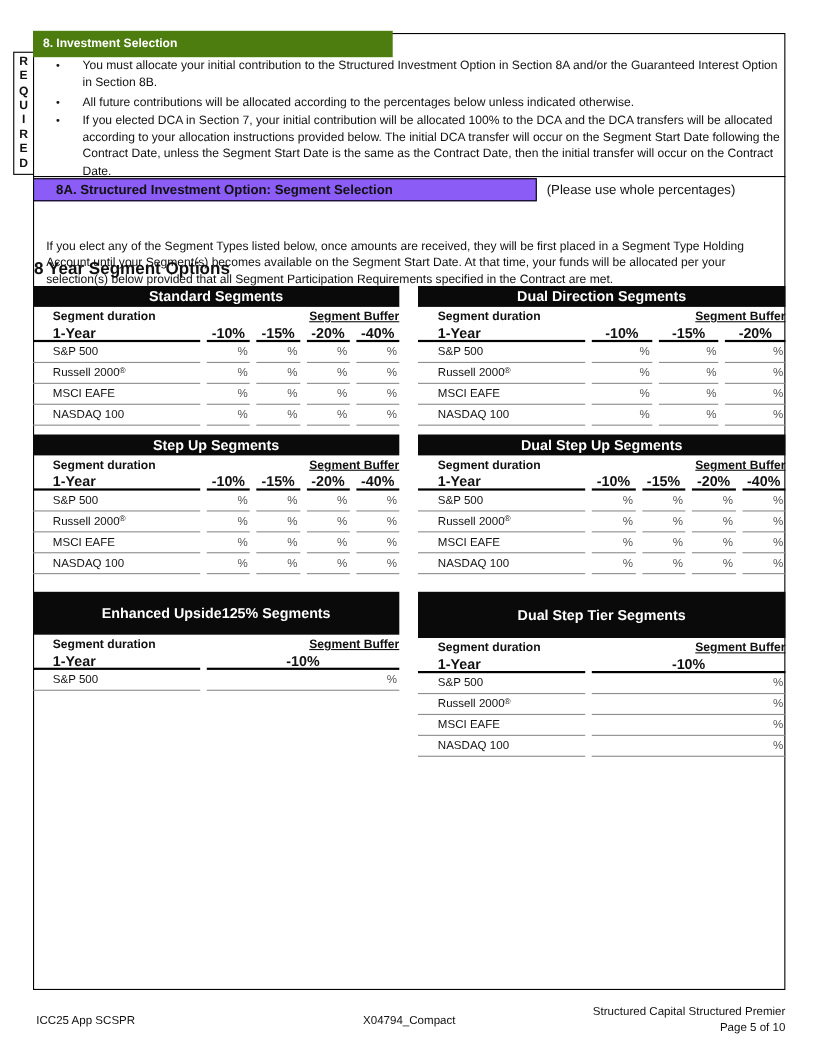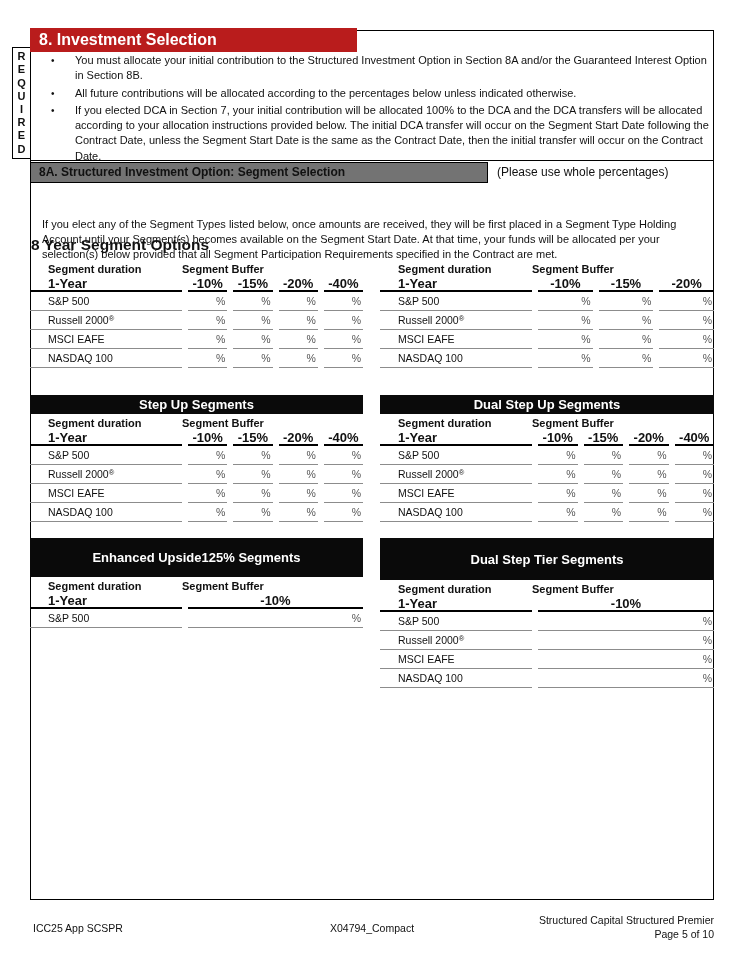--- a/index.html
+++ b/index.html
@@ -13,51 +13,51 @@
   #required-box .ltr{font-size:11px;font-weight:bold;line-height:13.2px;}
 
   
   #outer-frame{position:absolute;left:30px;top:30px;width:684px;height:870px;
     border:1.6px solid #000;box-sizing:border-box;background:#fff;}
   #sec8-divider{position:absolute;left:30px;top:160px;width:684px;height:0;
     border-top:1.6px solid #000;}
 
   
   #sec8-bar{position:absolute;left:30px;top:28px;width:327px;height:24px;
-    background:#b91c1c;color:#fff;font-weight:bold;font-size:16px;line-height:24px;
+    background:#4d7c0f;color:#fff;font-weight:bold;font-size:11px;line-height:24px;
     padding-left:9px;box-sizing:border-box;}
 
   
   #bullet-list{position:absolute;left:48px;top:53px;width:662px;}
   .bullet-item{display:flex;font-size:11px;line-height:15.3px;margin-bottom:2px;}
   .bullet-dot{flex:0 0 24px;font-size:10px;padding-left:3px;}
   .bullet-text{flex:1;}
 
   
   #sec8a-bar{position:absolute;left:30px;top:162px;width:458px;height:21px;
-    background:#737373;border:1.4px solid #000;box-sizing:border-box;
-    font-weight:bold;font-size:12px;line-height:18px;padding-left:8px;}
+    background:#8b5cf6;border:1.4px solid #000;box-sizing:border-box;
+    font-weight:bold;font-size:12px;line-height:18px;padding-left:20px;}
   #sec8a-note{position:absolute;left:497px;top:165px;font-size:12px;}
   #sec8a-para{position:absolute;left:42px;top:187px;width:674px;font-size:11px;line-height:15px;margin-top:30px;}
 
   #segment-heading{position:absolute;left:31px;top:236px;font-size:15.5px;font-weight:bold;}
 
   
   .tbl{position:absolute;box-sizing:border-box;}
   .tbar{background:#0a0a0a;color:#fff;font-weight:bold;font-size:13px;text-align:center;
     height:19px;line-height:19px;}
   .tbar.tall1{height:42px;display:flex;align-items:center;justify-content:center;}
   .tbar.tall2{height:39px;display:flex;flex-direction:row;align-items:center;
     justify-content:center;line-height:17px;}
   .hrow,.drow{display:flex;box-sizing:border-box;}
   .hrow.r1{height:16px;line-height:17px;font-weight:bold;font-size:11px;padding-top:1px;}
   .hrow.r2{height:16px;line-height:15px;font-weight:bold;font-size:13px;}
   .drow{height:19px;line-height:18px;font-size:10.5px;}
   .cname{flex:0 0 152px;box-sizing:border-box;padding-left:18px;}
-  .cbufwide{flex:1;text-align:left;}
+  .cbufwide{flex:1;text-align:right;text-decoration:underline;}
   .cbuf{flex:1;margin-left:6px;text-align:center;box-sizing:border-box;}
   .hname,.hbuf{border-bottom:2px solid #000;}
   .dname{border-bottom:1.2px solid #8c8c8c;}
   .dcell{flex:1;margin-left:6px;text-align:right;border-bottom:1.2px solid #8c8c8c;
     box-sizing:border-box;padding-right:2px;}
   .pct{color:#555;font-size:10.5px;}
   .sup{font-size:7.5px;position:relative;top:-3.5px;}
 
   
   #footer-left{position:absolute;left:33px;top:922px;font-size:10.5px;}
@@ -100,20 +100,21 @@
     </div>
   </div>
 
   <div id="sec8a-bar">8A.  Structured Investment Option: Segment Selection</div>
   <div id="sec8a-note">(Please use whole percentages)</div>
   <div id="sec8a-para">If you elect any of the Segment Types listed below, once amounts are received, they will be first placed in a Segment Type Holding Account until your Segment(s) becomes available on the Segment Start Date. At that time, your funds will be allocated per your selection(s) below provided that all Segment Participation Requirements specified in the Contract are met.</div>
 
   <div id="segment-heading">8 Year Segment Options</div>
 
   <div class="tbl" style="left:30px;top:260px;width:333px">
+    <div class="tbar">Standard Segments</div>
     <div class="hrow r1">
       <div class="cname">Segment duration</div>
       <div class="cbufwide">Segment Buffer</div>
     </div>
     <div class="hrow r2">
       <div class="cname hname">1-Year</div>
       <div class="cbuf hbuf">-10%</div>
       <div class="cbuf hbuf">-15%</div>
       <div class="cbuf hbuf">-20%</div>
       <div class="cbuf hbuf">-40%</div>
@@ -142,20 +143,21 @@
     <div class="drow">
       <div class="cname dname"><span>NASDAQ 100</span><span class="sup"></span></div>
       <div class="dcell"><span class="pct">%</span></div>
       <div class="dcell"><span class="pct">%</span></div>
       <div class="dcell"><span class="pct">%</span></div>
       <div class="dcell"><span class="pct">%</span></div>
     </div>
   </div>
 
   <div class="tbl" style="left:380px;top:260px;width:334px">
+    <div class="tbar">Dual Direction Segments</div>
     <div class="hrow r1">
       <div class="cname">Segment duration</div>
       <div class="cbufwide">Segment Buffer</div>
     </div>
     <div class="hrow r2">
       <div class="cname hname">1-Year</div>
       <div class="cbuf hbuf">-10%</div>
       <div class="cbuf hbuf">-15%</div>
       <div class="cbuf hbuf">-20%</div>
     </div>

